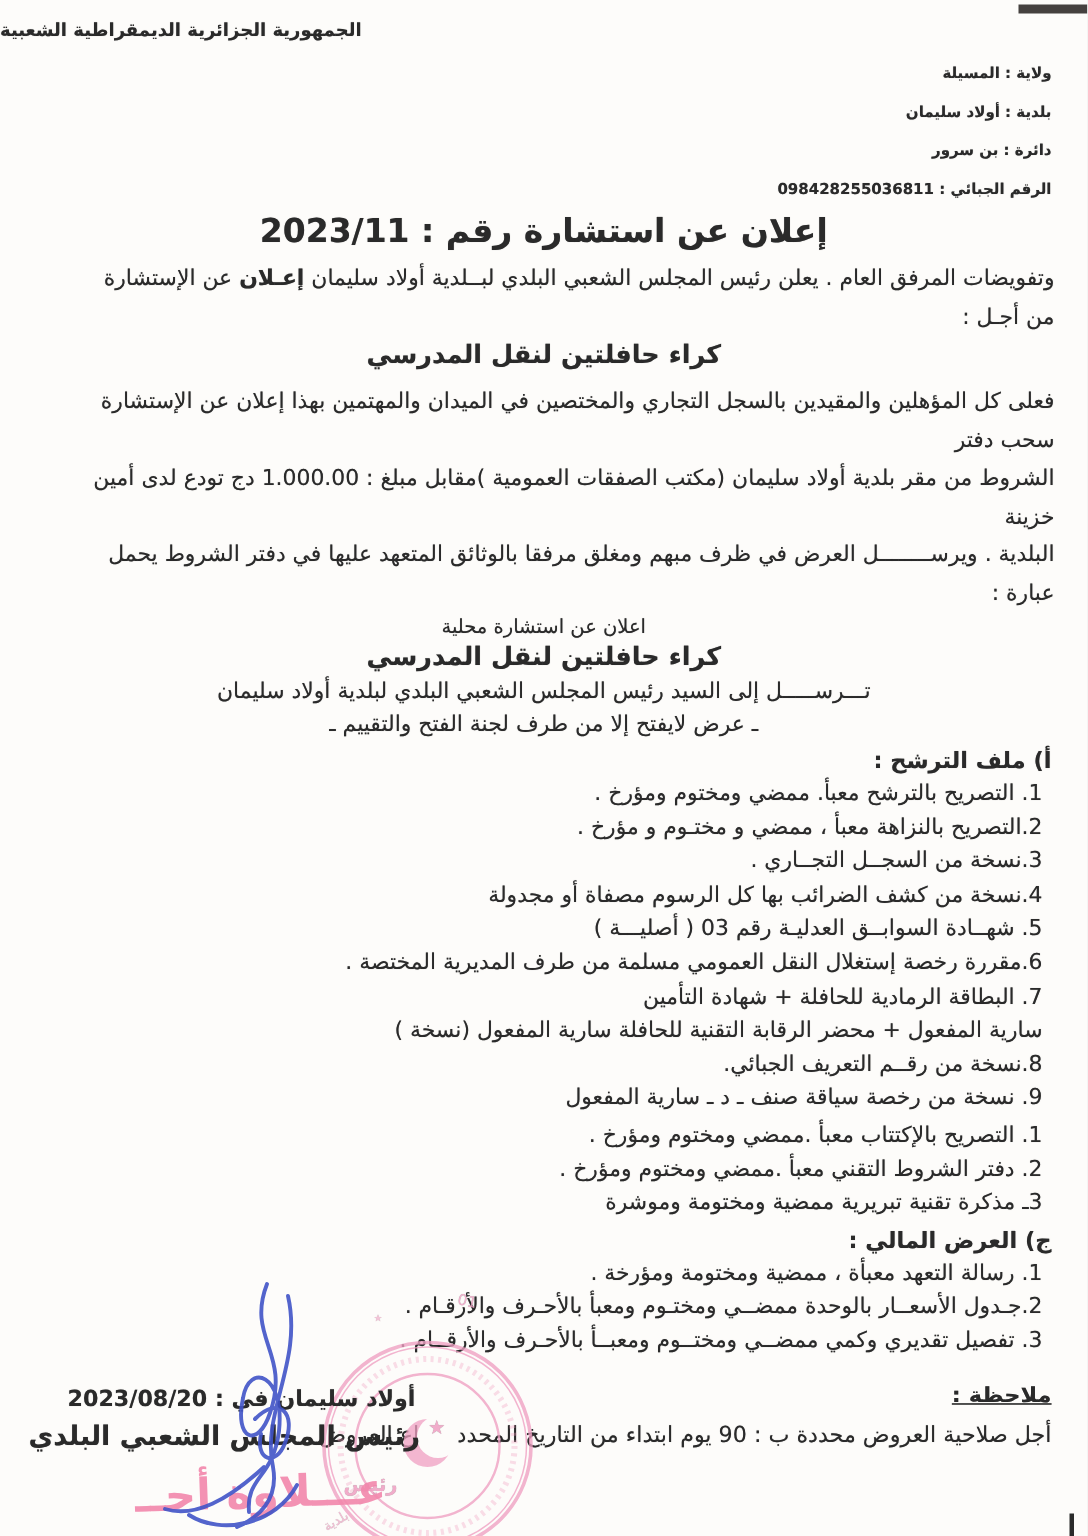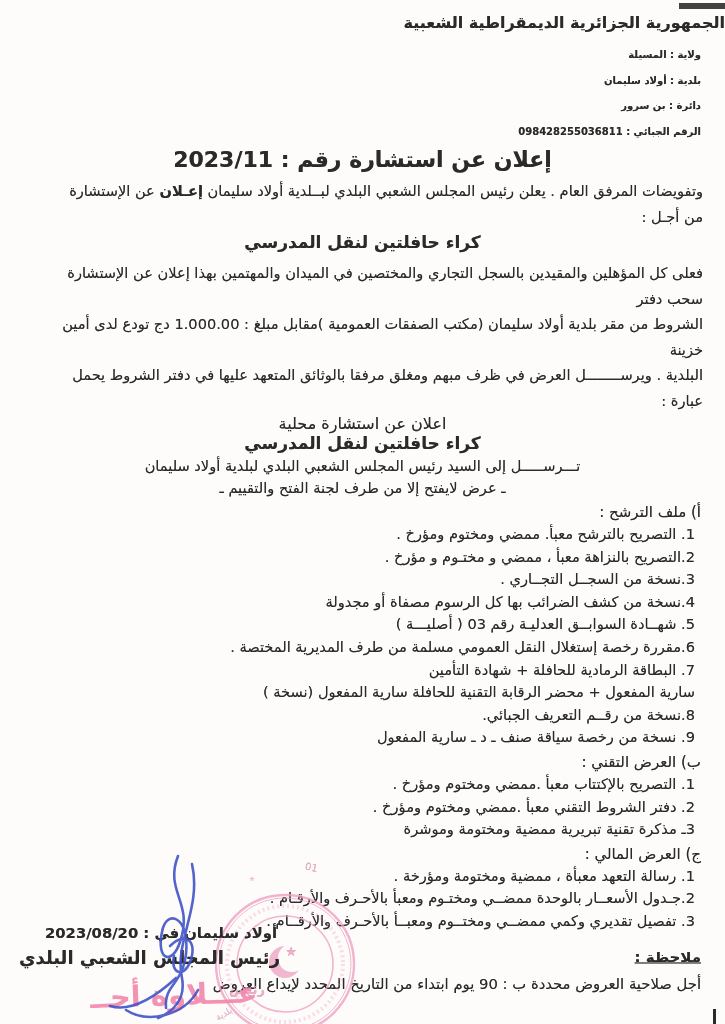--- a/index.html
+++ b/index.html
@@ -4,32 +4,32 @@
 <style>
   html,body{margin:0;padding:0;}
   body{background:#e8e8e8;font-family:"DejaVu Sans",sans-serif;}
   .page{
     position:relative;width:725px;height:1024px;margin:0 auto;
     background:#fdfcfa;overflow:hidden;direction:rtl;color:#2a2a2a;
     text-shadow:0 0 .45px rgba(40,40,40,.55);
   }
   .corner-bar{position:absolute;top:3px;right:0;width:46px;height:6px;background:#45413f;}
   .edge-tick{position:absolute;right:9px;bottom:0;width:3px;height:15px;background:#2b2b2b;}
-  .republic{padding-top:13px;text-align:right;font-weight:bold;font-size:16px;letter-spacing:.2px;}
+  .republic{padding-top:13px;text-align:left;font-weight:bold;font-size:12px;letter-spacing:.2px;}
   .admin{padding:10px 24px 0 0;font-weight:bold;font-size:10px;line-height:25.5px;}
   .admin div{white-space:nowrap;}
   .announce-title{text-align:center;font-weight:bold;font-size:22px;margin-top:3px;}
   .para{padding:6px 22px 0 60px;font-size:14.6px;line-height:25.5px;text-align:right;}
   .para .b{font-weight:bold;}
   .subject-title{text-align:center;font-weight:bold;font-size:17px;line-height:24px;margin-top:1px;}
   .envelope{text-align:center;margin-top:2px;}
-  .envelope .small{font-size:16px;line-height:17px;}
+  .envelope .small{font-size:13px;line-height:17px;}
   .envelope .big{font-weight:bold;font-size:17px;line-height:23px;}
   .envelope .mid{font-size:14.6px;line-height:22px;}
-  .sec-header{font-weight:normal;font-size:15px;padding:4px 24px 0 0;}
+  .sec-header{font-weight:bold;font-size:15px;padding:4px 24px 0 0;}
   .list{padding:2px 30px 0 40px;font-size:14.6px;line-height:22.6px;}
   .note-wrap{padding:14px 24px 0 0;}
   .note-label{display:inline-block;font-weight:bold;font-size:15px;text-decoration:underline;letter-spacing:-1px;transform:scaleY(.92);}
   .note-lines{padding:6px 24px 0 40px;font-size:14.8px;line-height:24.5px;}
   .footer{position:absolute;left:42px;top:924px;width:238px;text-align:center;z-index:3;}
   .footer .date-line{font-size:14.8px;font-weight:bold;margin-bottom:6px;white-space:nowrap;}
   .footer .signer{font-size:18px;font-weight:bold;white-space:nowrap;}
   .stamp-svg{position:absolute;left:205px;top:852px;z-index:2;}
   .sig-svg{position:absolute;left:100px;top:850px;z-index:5;}
   .pink-name{
@@ -83,21 +83,20 @@
     <div>3.نسخة من السجــل التجــاري .</div>
     <div>4.نسخة من كشف الضرائب بها كل الرسوم مصفاة أو مجدولة</div>
     <div>5. شهــادة السوابــق العدليـة رقم 03 ( أصليـــة )</div>
     <div>6.مقررة رخصة إستغلال النقل العمومي مسلمة من طرف المديرية المختصة .</div>
     <div>7. البطاقة الرمادية للحافلة + شهادة التأمين</div>
     <div>سارية المفعول + محضر الرقابة التقنية للحافلة سارية المفعول (نسخة )</div>
     <div>8.نسخة من رقــم التعريف الجبائي.</div>
     <div>9. نسخة من رخصة سياقة صنف ـ د ـ  سارية المفعول</div>
   </div>
 
-  <div class="sec-header">ب) العرض التقني :</div>
   <div class="list">
     <div>1. التصريح بالإكتتاب معبأ .ممضي ومختوم ومؤرخ .</div>
     <div>2. دفتر الشروط التقني معبأ .ممضي ومختوم ومؤرخ .</div>
     <div>3ـ مذكرة تقنية تبريرية ممضية ومختومة وموشرة</div>
   </div>
 
   <div class="sec-header">ج) العرض المالي :</div>
   <div class="list">
     <div>1. رسالة التعهد معبأة ، ممضية ومختومة ومؤرخة .</div>
     <div>2.جـدول الأسعــار بالوحدة ممضــي ومختـوم ومعبأ بالأحـرف والأرقـام .</div>

